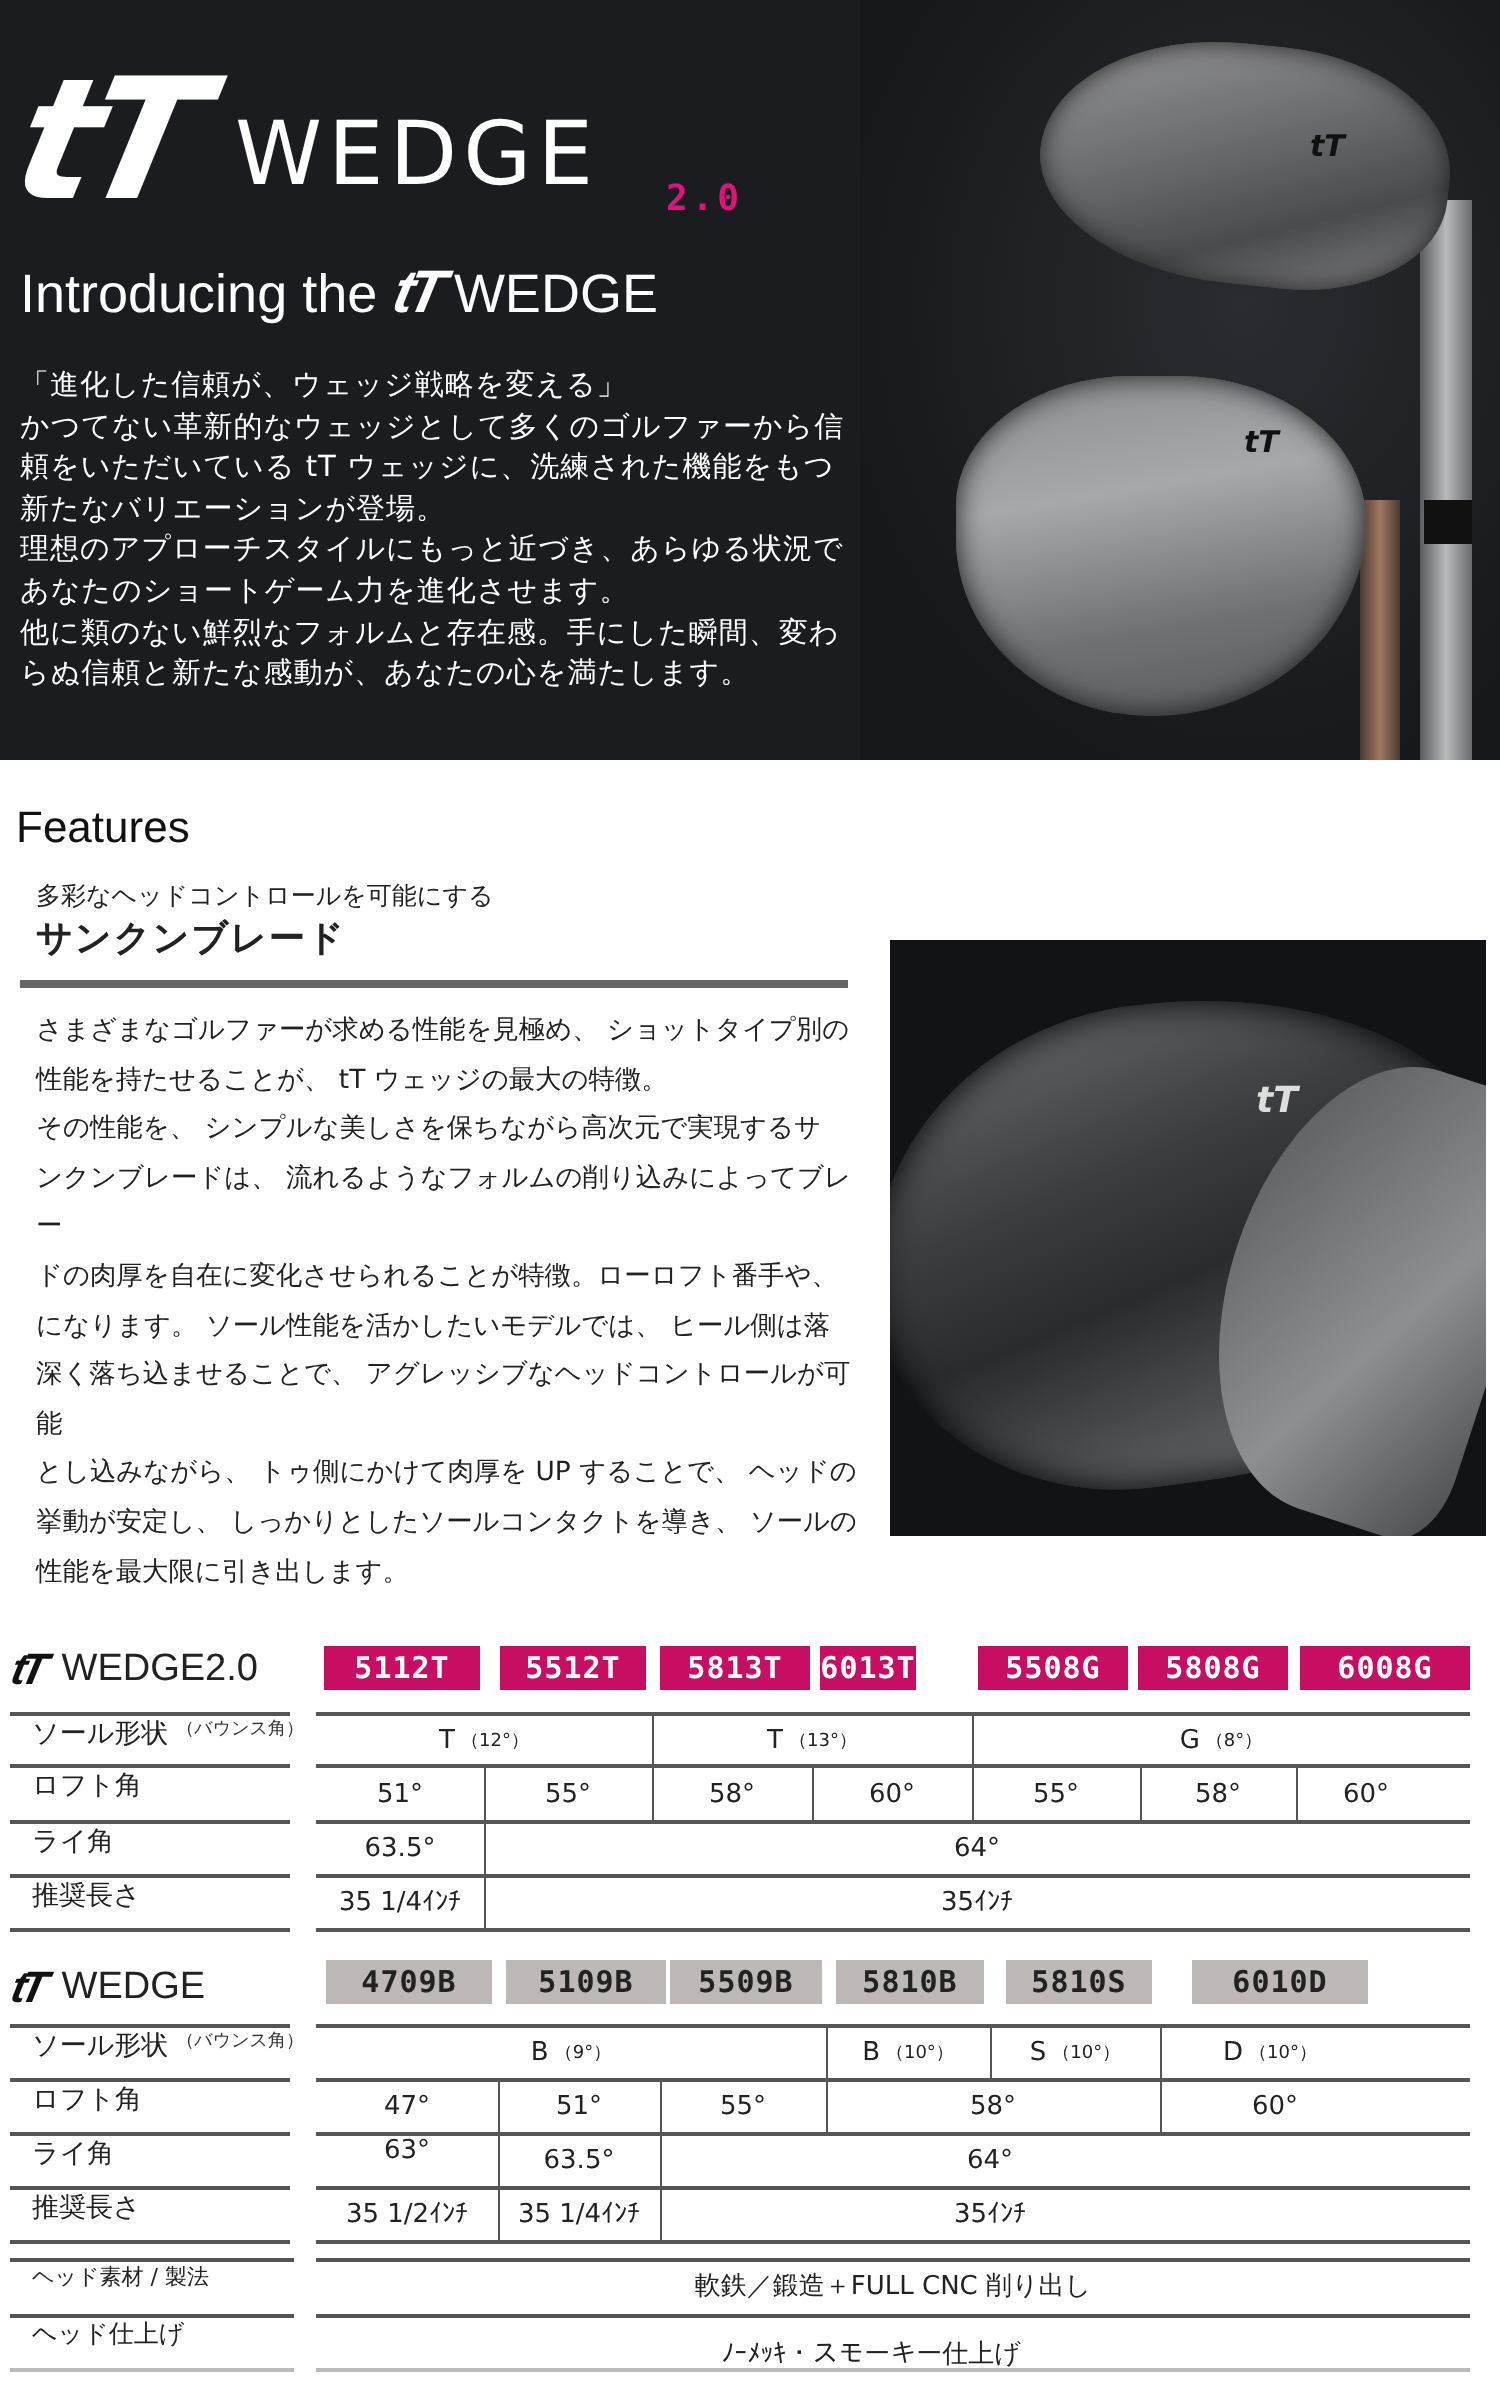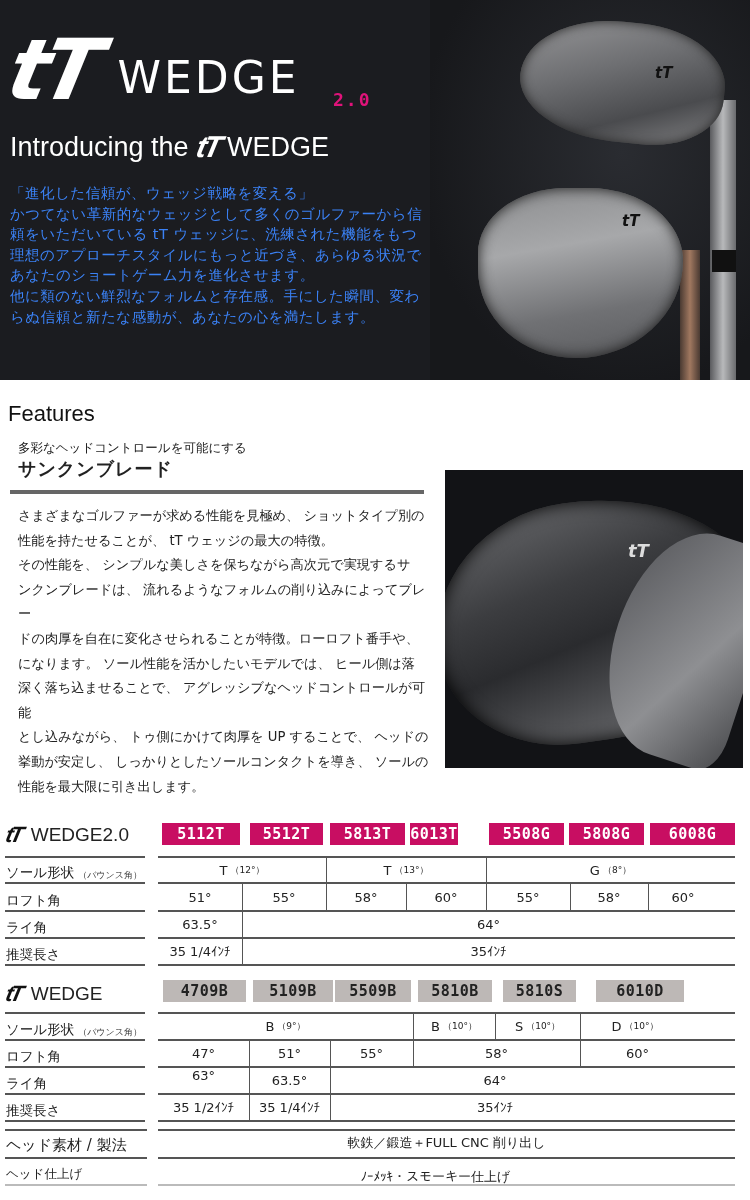--- a/index.html
+++ b/index.html
@@ -5,42 +5,42 @@
 *{box-sizing:border-box;margin:0;padding:0}
 body{width:750px;height:1200px;background:#fff;font-family:"DejaVu Sans",sans-serif;color:#222;overflow:hidden;position:relative}
 .hero{position:absolute;left:0;top:0;width:750px;height:380px;background:#1b1c20;overflow:hidden}
 .hero-bg{position:absolute;right:0;top:0;width:320px;height:380px;background:radial-gradient(ellipse at 60% 40%,#2a2c31 0%,#17181b 75%)}
 .logo{position:absolute;left:10px;top:30px;display:flex;align-items:flex-end}
 .logo-tt{font-family:"DejaVu Sans",sans-serif;font-style:italic;font-weight:bold;color:#fff;font-size:84px;letter-spacing:-6px;line-height:80px;transform:skewX(-12deg)}
 .logo-wedge{color:#fff;font-family:"DejaVu Sans",sans-serif;font-size:44px;letter-spacing:3px;margin-left:22px;margin-bottom:10px;line-height:44px;font-weight:normal}
 .logo-ver{position:absolute;left:333px;top:89px;color:#e0137a;font-family:"DejaVu Sans Mono",monospace;font-weight:bold;font-size:18px;letter-spacing:2px}
 .intro{position:absolute;left:10px;top:130px;color:#fff;font-size:27px;display:flex;align-items:center;gap:8px;font-family:"Liberation Sans",sans-serif}
 .intro .tt{font-style:italic;font-weight:bold;font-size:30px;transform:skewX(-12deg);letter-spacing:-3px}
-.hero-copy{position:absolute;left:10px;top:183px;width:430px;color:#3b82f6;font-size:14.5px;line-height:20.6px;letter-spacing:0.5px}
+.hero-copy{position:absolute;left:10px;top:183px;width:430px;color:#ffffff;font-size:14.5px;line-height:20.6px;letter-spacing:0.5px}
 .club{position:absolute;border-radius:50% 45% 40% 50%/55% 50% 45% 50%}
 .club1{left:520px;top:22px;width:205px;height:120px;background:linear-gradient(160deg,#9a9a9c 0%,#6e6f72 40%,#4a4b4e 70%,#8a8a8c 100%);transform:rotate(6deg);box-shadow:inset 0 0 12px #222}
 .club2{left:478px;top:188px;width:205px;height:170px;background:linear-gradient(170deg,#8c8d8f 0%,#a7a8aa 35%,#707174 70%,#5a5b5e 100%);border-radius:45% 48% 55% 50%/40% 45% 60% 55%;box-shadow:inset 0 0 14px #1a1a1a}
 .shaft1{position:absolute;left:710px;top:100px;width:26px;height:280px;background:linear-gradient(90deg,#5a5b5e,#b8b9bb,#6a6b6e)}
 .shaft2{position:absolute;left:680px;top:250px;width:20px;height:130px;background:linear-gradient(90deg,#4a3a32,#a07860,#4a3a32)}
 .ferrule{position:absolute;left:712px;top:250px;width:24px;height:22px;background:#111}
 .head-tt{position:absolute;color:#111;font-style:italic;font-weight:bold;font-size:15px}
 .features-title{position:absolute;left:8px;top:401px;font-size:22px;color:#111;font-family:"Liberation Sans",sans-serif}
 .feat-sub{position:absolute;left:18px;top:440px;font-size:12.5px;color:#222}
 .feat-head{position:absolute;left:18px;top:457px;font-size:18px;font-weight:bold;color:#222;letter-spacing:1px}
 .feat-rule{position:absolute;left:10px;top:490px;width:414px;height:4px;background:#666}
 .feat-body{position:absolute;left:18px;top:504px;width:412px;font-size:13.2px;line-height:24.6px;color:#222}
 .feat-img{position:absolute;left:445px;top:470px;width:298px;height:298px;background:#121316;overflow:hidden}
 .feat-club{position:absolute;left:-10px;top:30px;width:320px;height:240px;border-radius:45% 55% 50% 40%/55% 45% 55% 45%;background:linear-gradient(165deg,#6c6d70 0%,#3c3d40 35%,#2a2b2e 55%,#5d5e61 85%,#8a8b8d 100%);transform:rotate(-8deg);box-shadow:inset 0 0 18px #000}
 .feat-sole{position:absolute;left:170px;top:60px;width:140px;height:230px;border-radius:60% 20% 20% 60%;background:linear-gradient(120deg,#55565a,#8e8f92 60%,#4a4b4e);transform:rotate(18deg)}
 .spec-title{position:absolute;display:flex;align-items:center;font-family:"Liberation Sans",sans-serif;font-size:19px;color:#222}
 .spec-title .tt{font-style:italic;font-weight:bold;font-size:22px;letter-spacing:-3px;transform:skewX(-12deg);margin-right:10px;color:#111}
 .badge{position:absolute;height:22px;color:#fff;font-family:"DejaVu Sans Mono",monospace;font-weight:bold;font-size:15px;display:flex;align-items:center;justify-content:center;letter-spacing:0.5px}
 .badge.pink{background:#c80e62}
 .badge.gray{background:#bdb8b6;color:#222}
-.rowlabel{position:absolute;left:6px;font-size:13.5px;color:#222;display:flex;align-items:flex-end}
+.rowlabel{position:absolute;left:16px;font-size:13.5px;color:#222;display:flex;align-items:flex-start}
 .rowlabel small{font-size:9px;margin-left:4px;color:#333}
 .hline{position:absolute;height:2px;background:#555}
 .hline.l{left:5px;width:140px}
 .hline.r{left:158px;width:577px}
 .cell{position:absolute;font-size:13px;color:#222;display:flex;align-items:center;justify-content:center;text-align:center}
 .cell small{font-size:9px;margin-left:3px}
 .vline{position:absolute;width:1px;background:#555}
 </style>
 </head>
 <body>
@@ -64,20 +64,21 @@
   <div class="intro">
     <span>Introducing the</span>
     <span class="tt">tT</span>
     <span>WEDGE</span>
   </div>
 
   <div class="hero-copy">
     <div>「進化した信頼が、ウェッジ戦略を変える」</div>
     <div>かつてない革新的なウェッジとして多くのゴルファーから信</div>
     <div>頼をいただいている tT ウェッジに、洗練された機能をもつ</div>
+    <div>新たなバリエーションが登場。</div>
     <div>理想のアプローチスタイルにもっと近づき、あらゆる状況で</div>
     <div>あなたのショートゲーム力を進化させます。</div>
     <div>他に類のない鮮烈なフォルムと存在感。手にした瞬間、変わ</div>
     <div>らぬ信頼と新たな感動が、あなたの心を満たします。</div>
   </div>
 </div>
 
 <div class="features-title">Features</div>
 <div class="feat-sub">多彩なヘッドコントロールを可能にする</div>
 <div class="feat-head">サンクンブレード</div>
@@ -235,20 +236,20 @@
 <div class="cell" style="left:330px;top:1068px;width:330px;height:25px">64°</div>
 
 <div class="cell" style="left:158px;top:1095px;width:91px;height:25px">35 1/2ｲﾝﾁ</div>
 <div class="vline" style="left:249px;top:1095px;height:25px"></div>
 <div class="cell" style="left:249px;top:1095px;width:81px;height:25px">35 1/4ｲﾝﾁ</div>
 <div class="vline" style="left:330px;top:1095px;height:25px"></div>
 <div class="cell" style="left:330px;top:1095px;width:330px;height:25px">35ｲﾝﾁ</div>
 
 <div class="hline l" style="top:1129px;width:142px"></div>
 <div class="hline r" style="top:1129px"></div>
-<div class="rowlabel" style="top:1131px;height:24px;font-size:15px">ヘッド素材 / 製法</div>
+<div class="rowlabel" style="top:1131px;height:24px;font-size:11px">ヘッド素材 / 製法</div>
 <div class="cell" style="left:158px;top:1131px;width:577px;height:24px">軟鉄／鍛造＋FULL CNC 削り出し</div>
 <div class="hline l" style="top:1157px;width:142px"></div>
 <div class="hline r" style="top:1157px"></div>
 <div class="rowlabel" style="top:1159px;height:24px;font-size:12.5px">ヘッド仕上げ</div>
 <div class="cell" style="left:147px;top:1159px;width:577px;height:36px">ﾉｰﾒｯｷ・スモーキー仕上げ</div>
 <div class="hline l" style="top:1184px;width:142px;background:#bbb"></div>
 <div class="hline r" style="top:1184px;background:#bbb"></div>
 
 </body></html>

